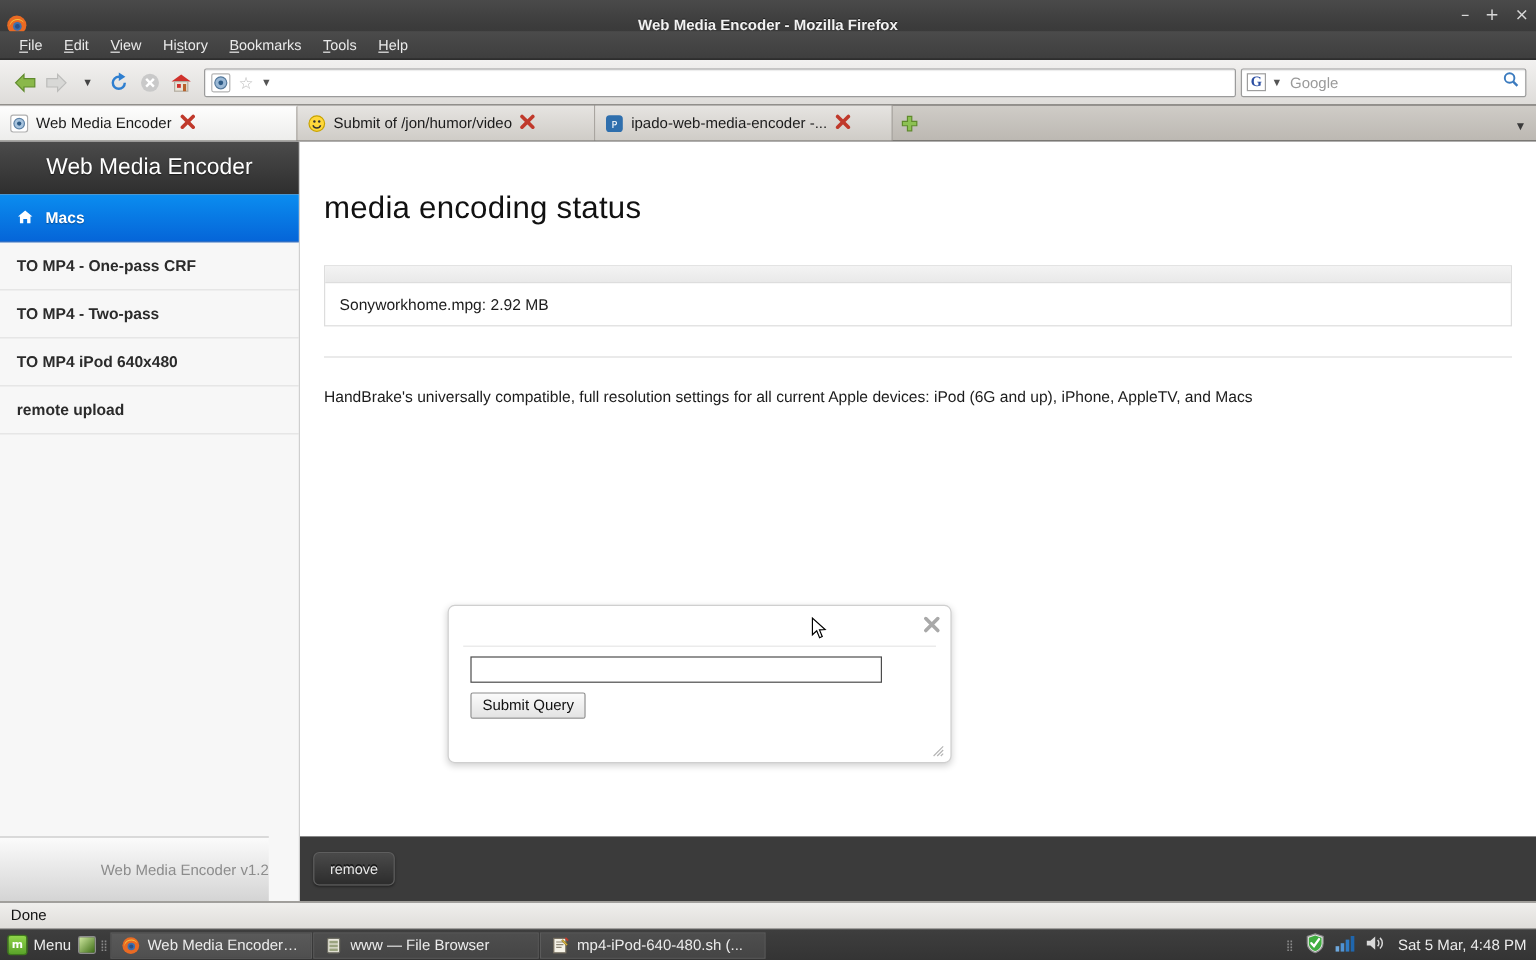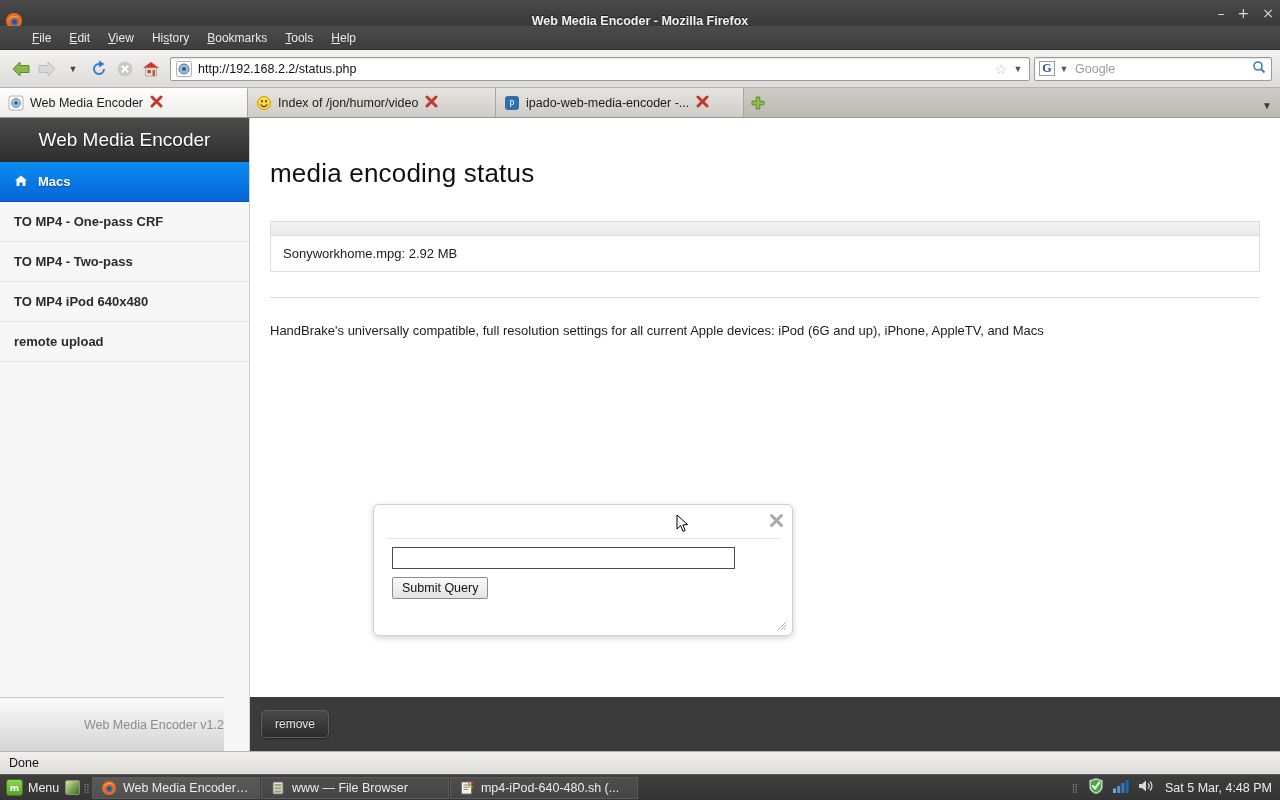--- a/index.html
+++ b/index.html
@@ -32,21 +32,21 @@
   }
   #win-controls span {
     color: #d8d8d8; font-size: 14px; line-height: 14px; cursor: default;
     font-family: "DejaVu Sans", sans-serif;
   }
 
   
   #menubar {
     position: absolute; left: 0; top: 26px; width: 1280px; height: 24px;
     background: linear-gradient(to bottom, #4b4b4b 0%, #3e3e3e 100%);
-    display: flex; align-items: center; padding-left: 24px; gap: 2px;
+    display: flex; align-items: center; padding-left: 8px; gap: 2px;
     border-bottom: 1px solid #2d2d2d;
   }
   #menubar .mi {
     color: #eaeaea; font-size: 12px; padding: 3px 8px; cursor: default;
   }
   #menubar .mi u { text-decoration: underline; }
 
   
   #navbar {
     position: absolute; left: 0; top: 50px; width: 1280px; height: 38px;
@@ -325,21 +325,20 @@
     </svg>
   </div>
 
   <div id="urlbar">
     <span class="favicon">
       <svg width="12" height="12" viewBox="0 0 12 12" style="position:absolute;left:1px;top:1px;">
         <circle cx="6" cy="6" r="5" fill="#9bb9d6" stroke="#55799b"></circle>
         <circle cx="6" cy="6" r="2" fill="#2e5b86"></circle>
       </svg>
     </span>
-    <span class="url-text">http://192.168.2.2/status.php</span>
     <span class="star">☆</span>
     <span class="dd">▼</span>
   </div>
 
   <div id="searchbar">
     <span class="gicon">G</span>
     <span class="dd">▼</span>
     <span class="sr-placeholder">Google</span>
     <span class="mag">
       <svg width="14" height="14" viewBox="0 0 14 14">
@@ -368,21 +367,21 @@
   </div>
   <div class="tab inactive" style="width:248px">
     <span class="tab-fav">
       <svg width="16" height="16" viewBox="0 0 16 16">
         <circle cx="8" cy="8" r="6.5" fill="#ffd83b" stroke="#c8a300"></circle>
         <circle cx="6" cy="6.3" r="1" fill="#333"></circle>
         <circle cx="10" cy="6.3" r="1" fill="#333"></circle>
         <path d="M4.8 9.4 A3.4 3.4 0 0 0 11.2 9.4" fill="none" stroke="#333" stroke-width="1.2"></path>
       </svg>
     </span>
-    <span class="tab-label">Index of /jon/humor/video</span>
+    <span class="tab-label">Submit of /jon/humor/video</span>
     <span class="tab-close">
       <svg width="13" height="13" viewBox="0 0 13 13">
         <path d="M2 2 L11 11 M11 2 L2 11" stroke="#c0392b" stroke-width="3" stroke-linecap="round"></path>
       </svg>
     </span>
   </div>
   <div class="tab inactive" style="width:248px">
     <span class="tab-fav">
       <svg width="16" height="16" viewBox="0 0 16 16">
         <rect x="1" y="1" width="14" height="14" rx="3" fill="#2f6fad"></rect>

